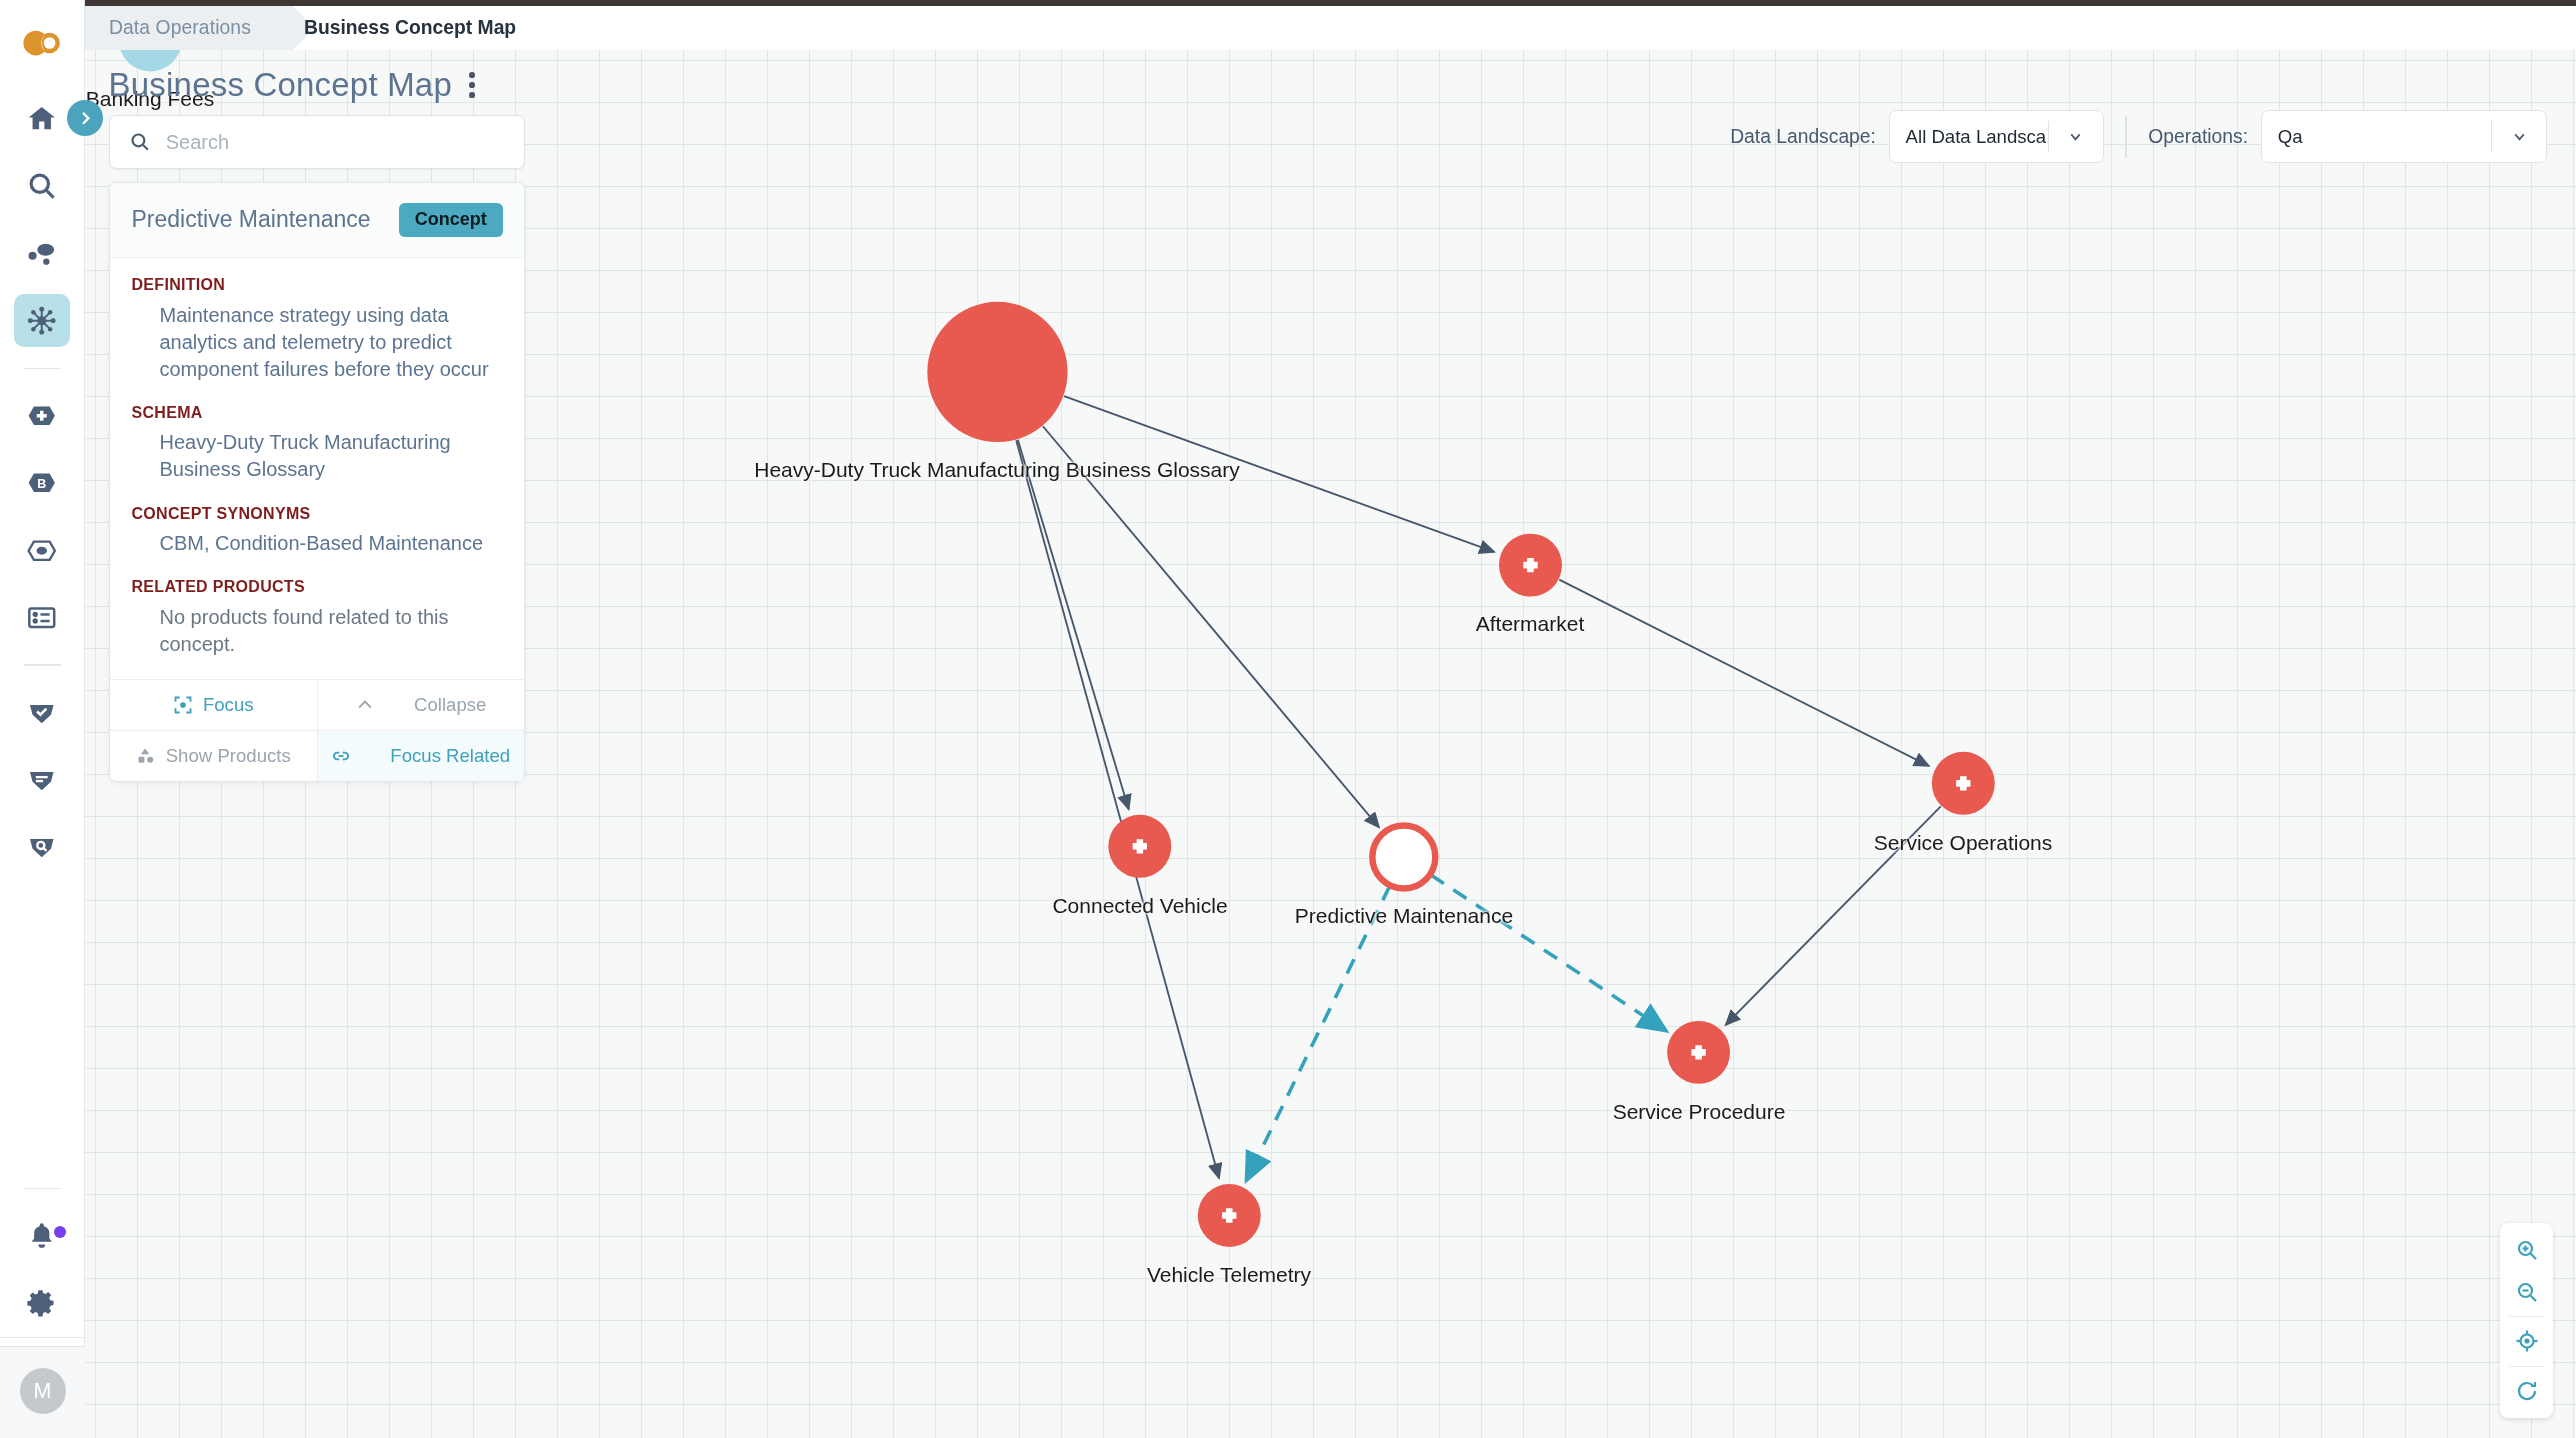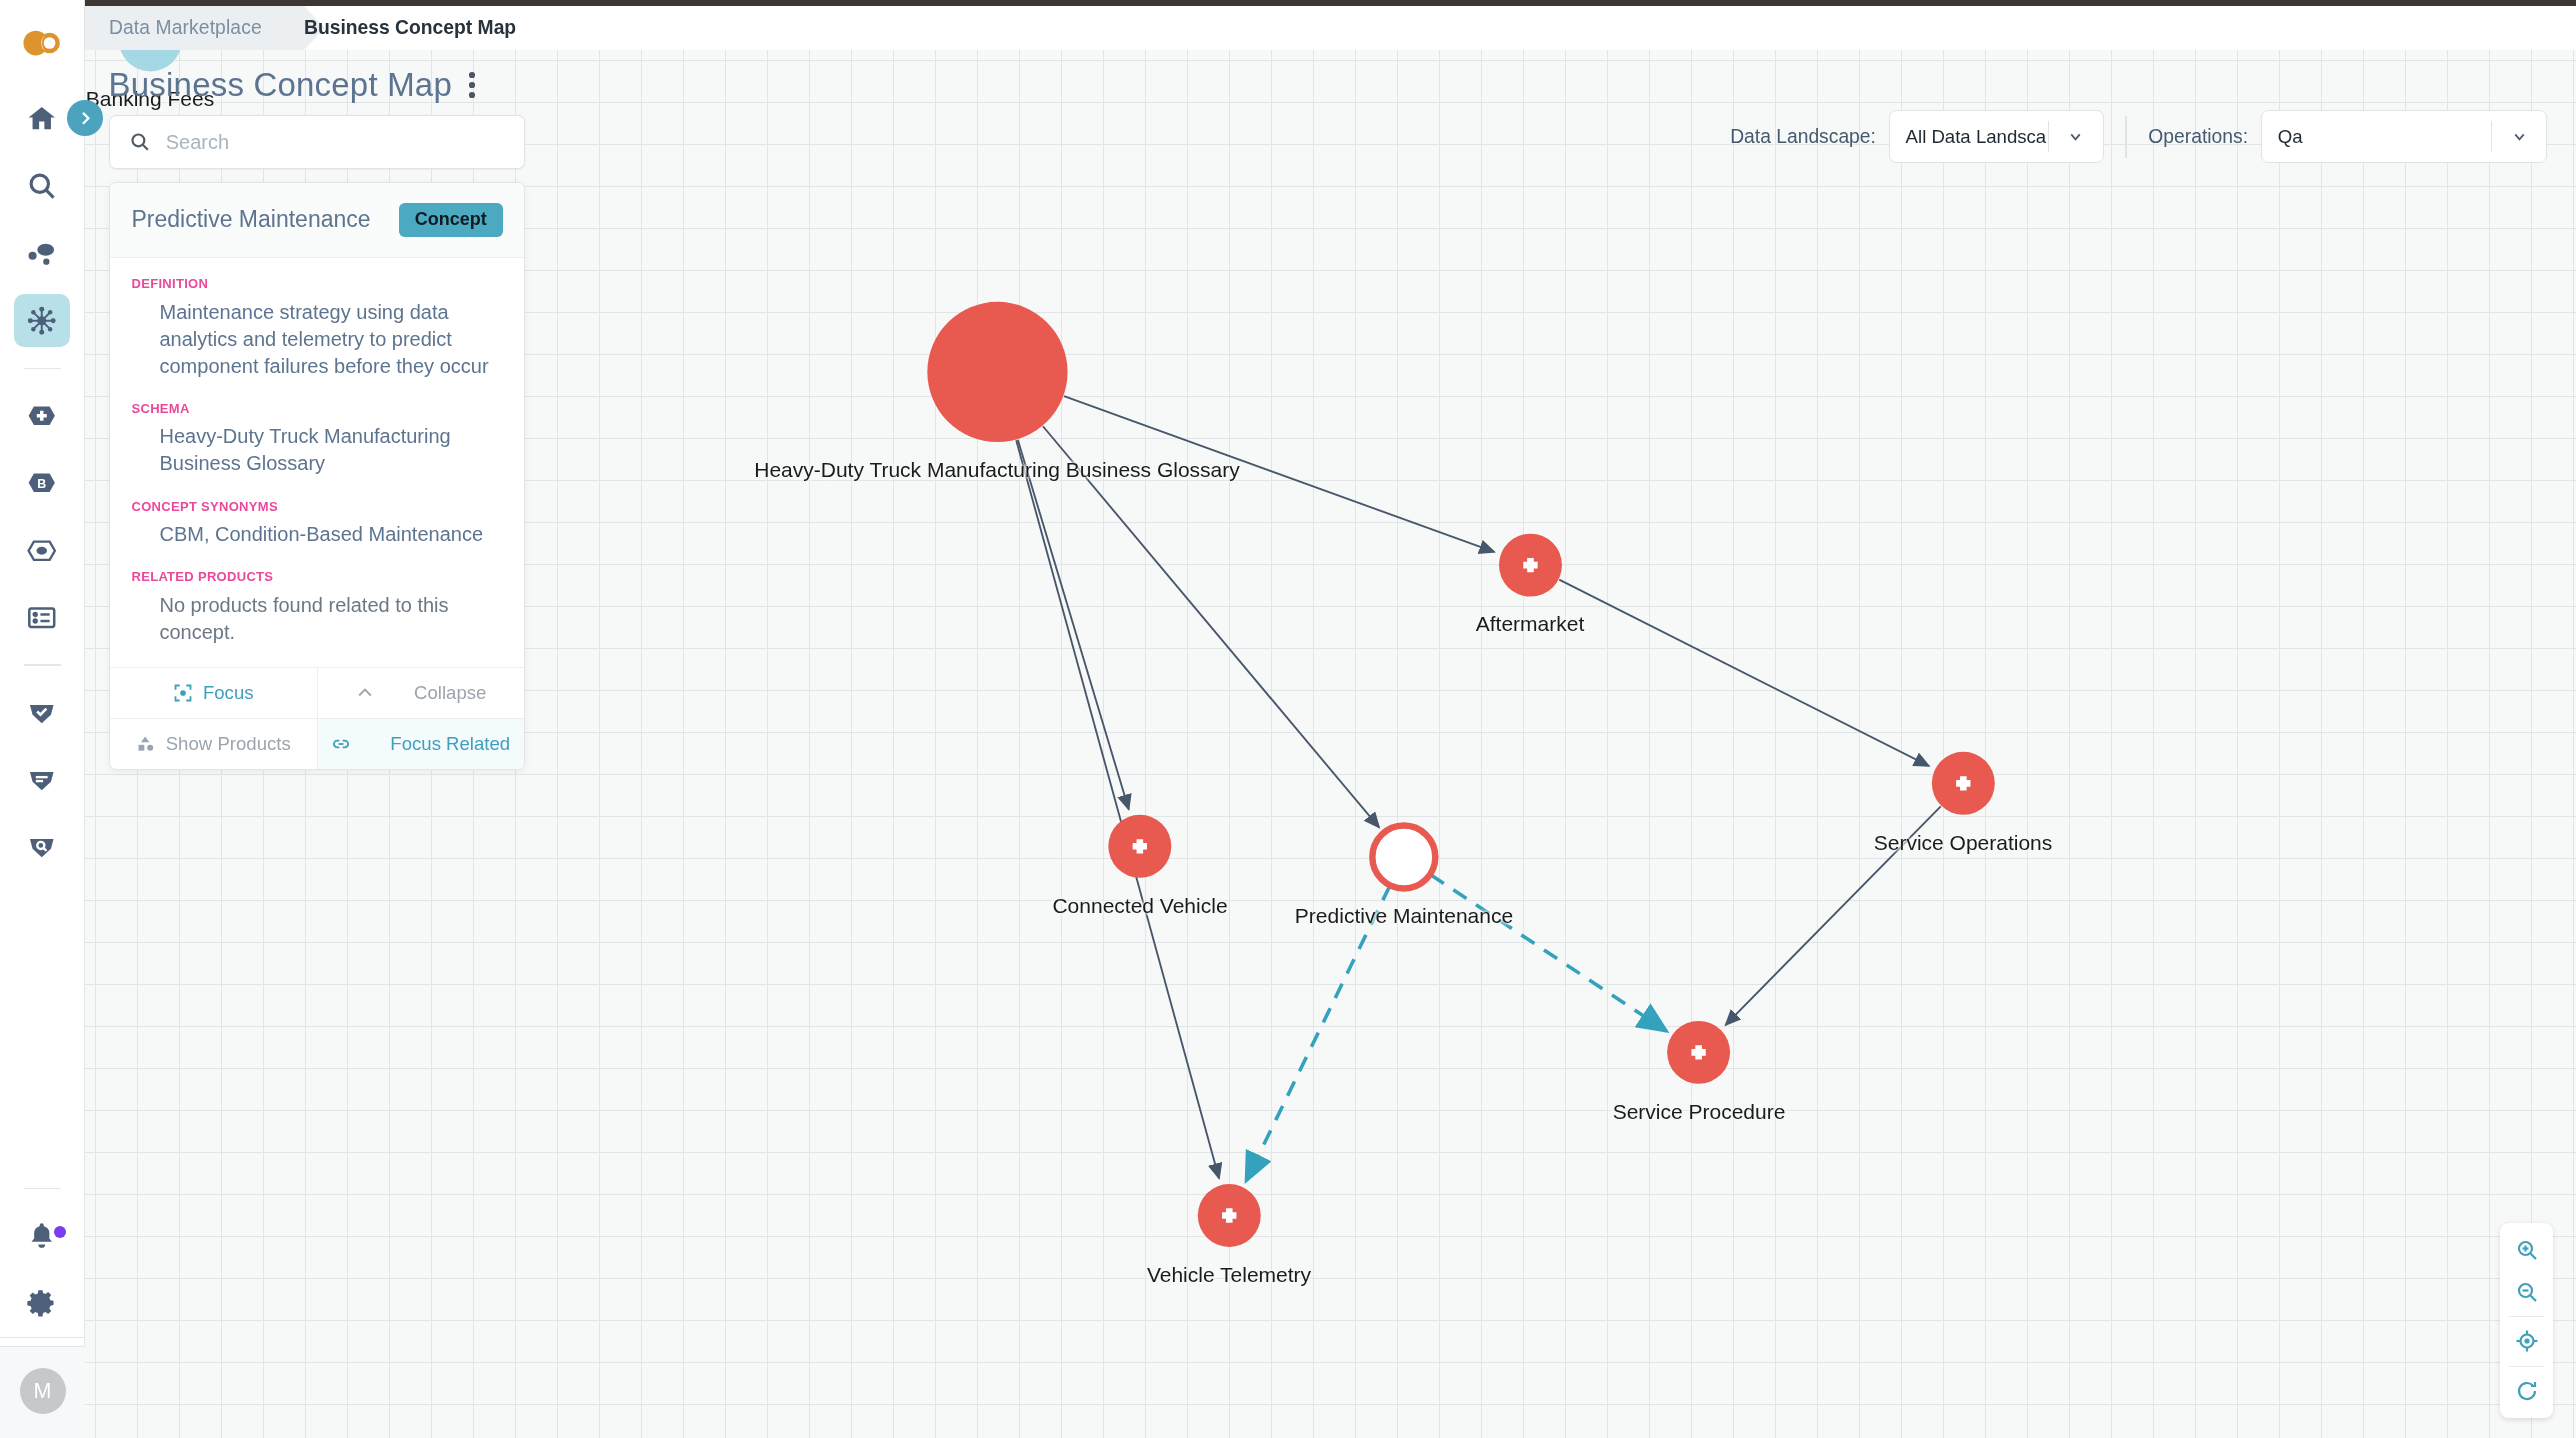--- a/index.html
+++ b/index.html
@@ -168,21 +168,21 @@
   }
   .card-title { font-size: 23px; color: #5d7490; font-weight: 400; }
   .badge {
     background: #4ba9c2; color: #0f1b20; font-size: 18px; font-weight: 700;
     padding: 6.4px 15.7px; border-radius: 5.7px; white-space: nowrap;
   }
   .card-body { padding: 18.6px 21.5px 14.3px 21.5px; }
   .sec { margin-bottom: 21.5px; }
   .sec:last-child { margin-bottom: 7.2px; }
   .sec-h {
-    font-size: 13px; font-weight: 700; color: #ec4899;
+    font-size: 16px; font-weight: 700; color: #7f1d1d;
     letter-spacing: 0.3px; margin-bottom: 7.2px;
   }
   .sec-p { font-size: 20px; color: #5d7490; line-height: 1.35; margin-left: 28px; }
   .sec-p.muted { color: #6b7884; }
 
   .act-grid { border-top: 0.7px solid #eceff1; }
   .act-row { display: flex; }
   .act-row + .act-row { border-top: 0.7px solid #eceff1; }
   .act {
     flex: 1; height: 50px; display: flex; align-items: center; justify-content: center;
@@ -206,21 +206,21 @@
 </style>
 </head>
 <body>
 
 <div id="app">
 
   <div class="top-strip"></div>
 
   <div class="crumb-bar">
     <div class="crumb-first">
-      <span class="crumb-first-text">Data Marketplace</span>
+      <span class="crumb-first-text">Data Operations</span>
       <span class="crumb-arrow" style="left:100%"></span>
     </div>
     <div class="crumb-second">
       <span class="crumb-second-text">Business Concept Map</span>
     </div>
   </div>
 
   <div class="canvas">
     <svg id="graph-svg" viewBox="0 0 3481 1940" width="2491" height="1388">
       <defs>

